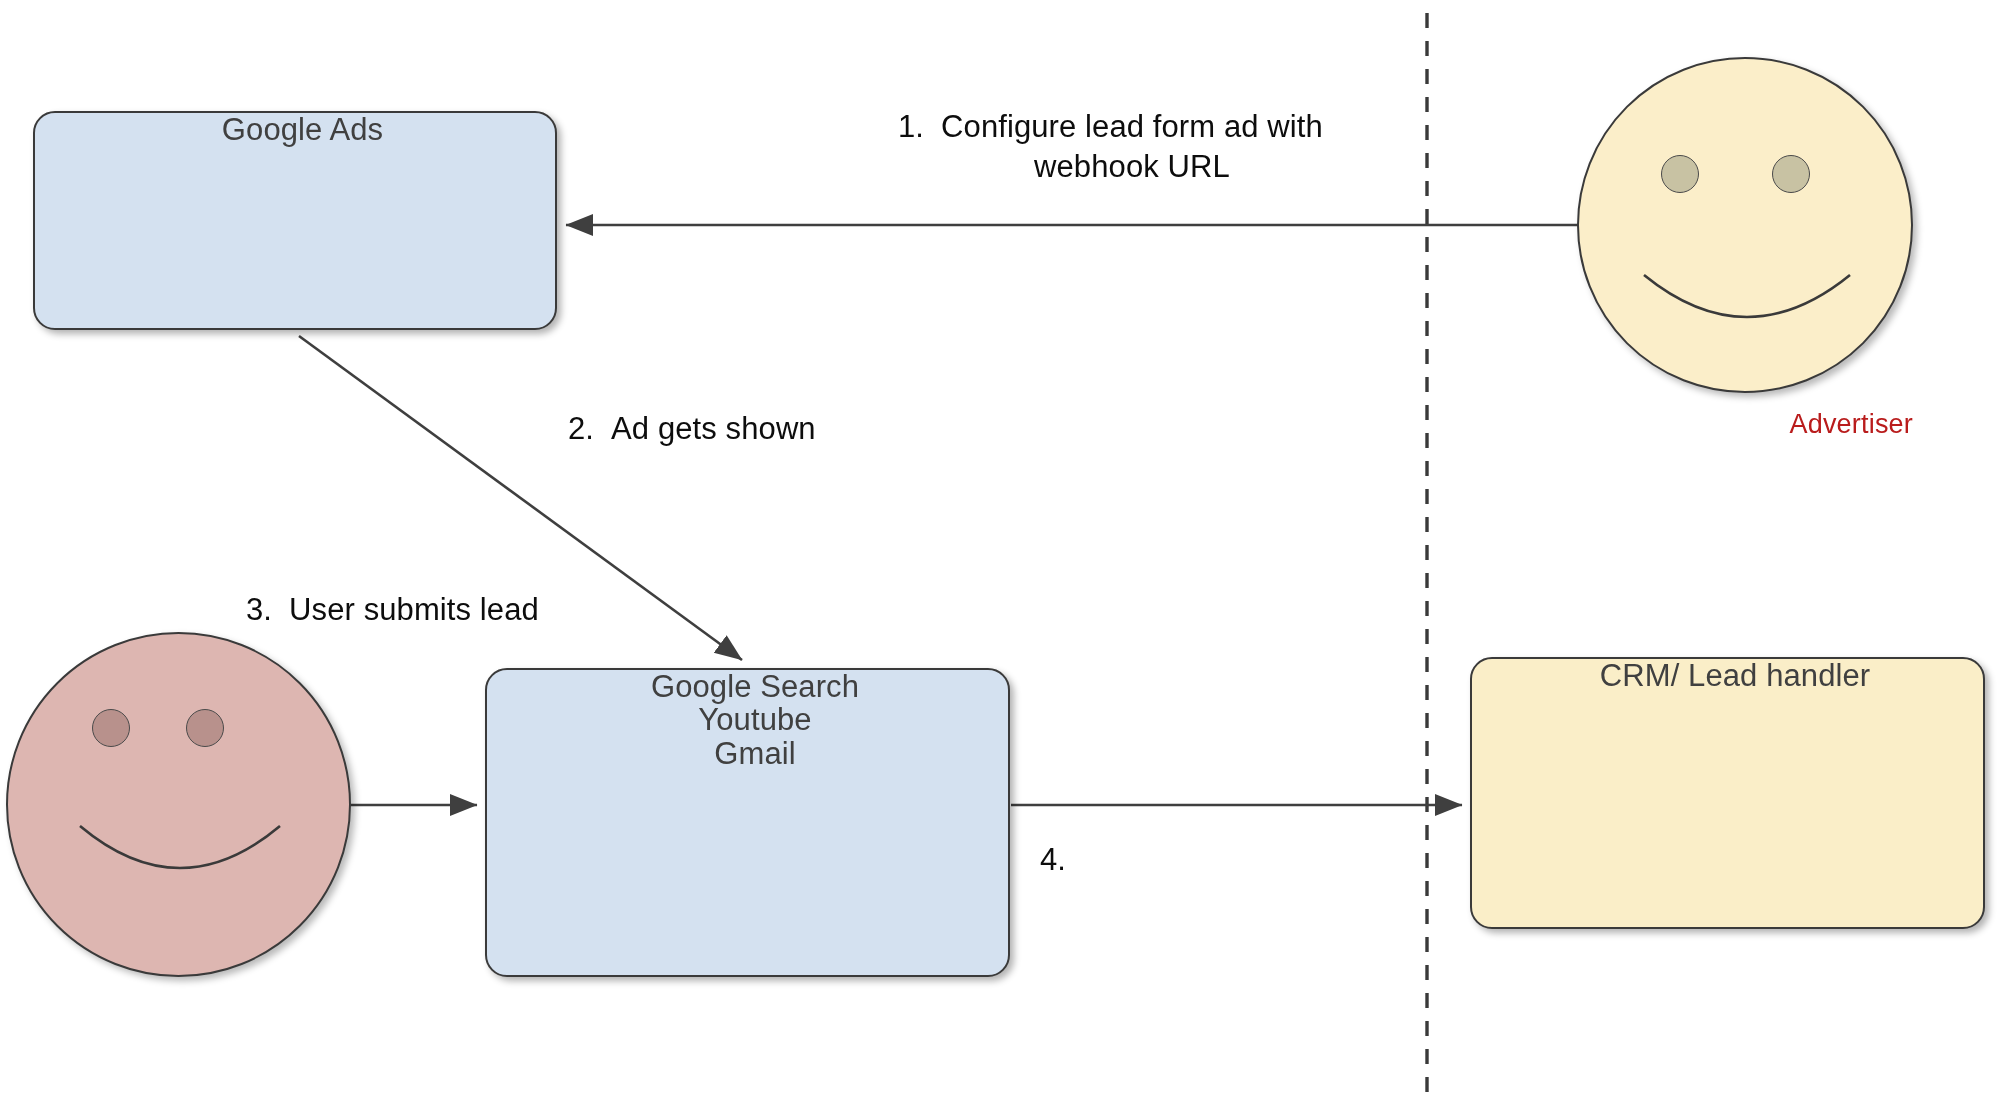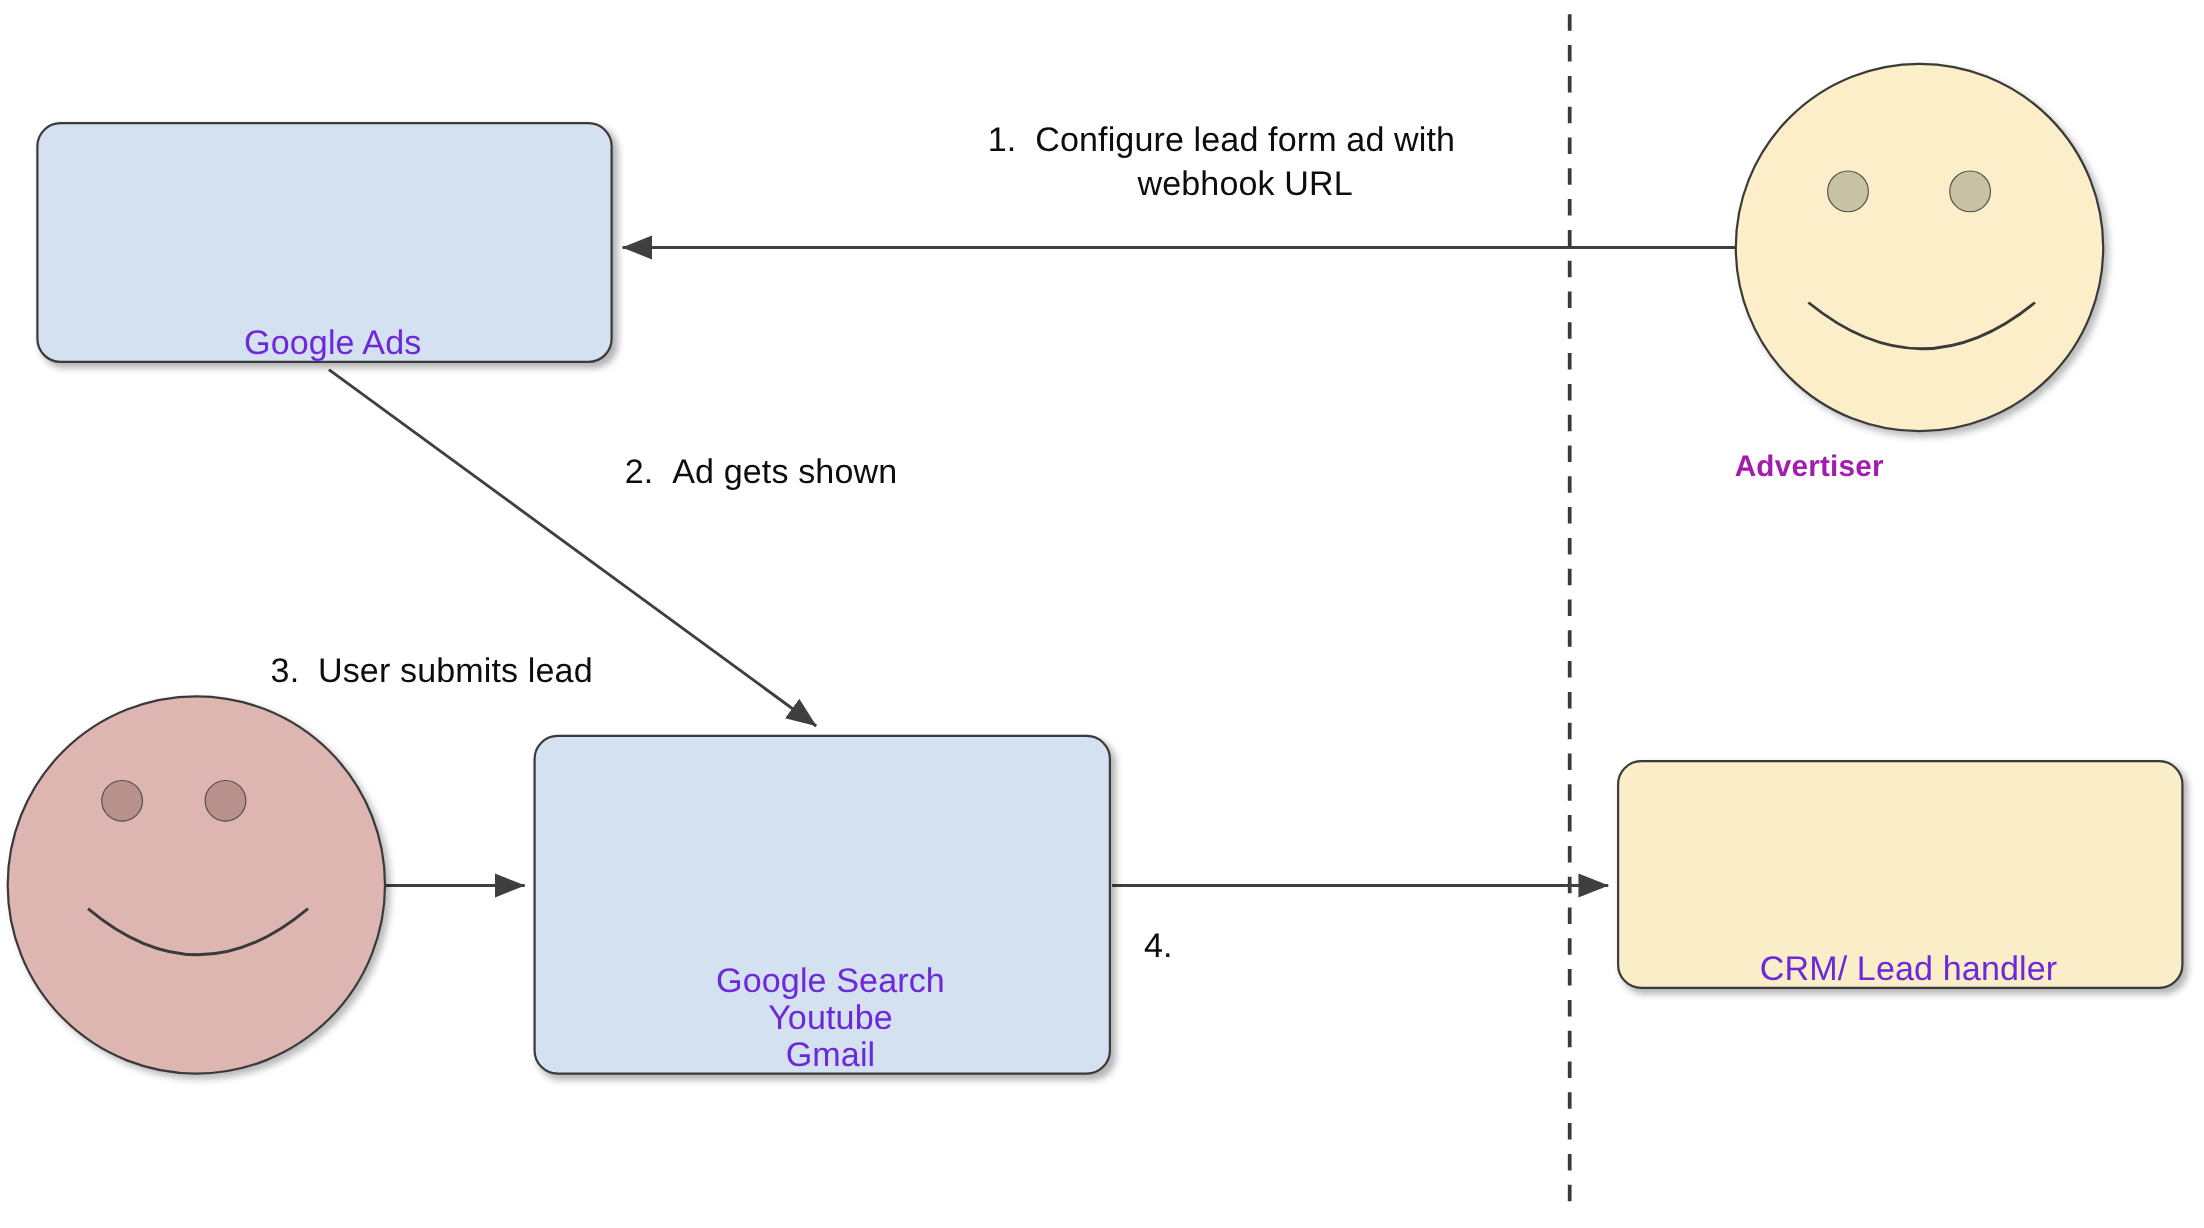--- a/index.html
+++ b/index.html
@@ -26,24 +26,24 @@
     height: 1116px;
   }
 
   
   .node-box {
     position: absolute;
     box-sizing: border-box;
     border: 2px solid #3a3a3a;
     border-radius: 22px;
     display: flex;
-    align-items: flex-end;
+    align-items: flex-start;
     justify-content: center;
     text-align: center;
-    color: #6d28d9;
+    color: #404040;
     font-size: 31px;
     line-height: 1.08;
     letter-spacing: 0.1px;
     box-shadow: 4px 4px 7px rgba(0,0,0,0.30);
     padding-left: 15px;
   }
   .node-box .box-text {
     padding: 0 10px;
     white-space: pre-line;
   }
@@ -51,22 +51,22 @@
     left: 33px;  top: 111px;
     width: 524px; height: 219px;
     background: #d4e1f0;
   }
   #box-google-properties {
     left: 485px; top: 668px;
     width: 525px; height: 309px;
     background: #d4e1f0;
   }
   #box-crm {
-    left: 1470px; top: 691px;
-    width: 515px; height: 208px;
+    left: 1470px; top: 657px;
+    width: 515px; height: 272px;
     background: #faeec8;
   }
 
   
   .actor {
     position: absolute;
   }
   .actor-face {
     position: absolute;
     left: 0; top: 0;
@@ -80,24 +80,24 @@
     border: 1.6px solid #4a4a4a;
     border-radius: 50%;
     box-sizing: border-box;
   }
   .actor-mouth {
     position: absolute;
   }
   .actor-label {
     position: absolute;
     width: 100%;
-    text-align: left;
+    text-align: right;
     font-size: 27px;
-    font-weight: bold;
-    color: #a21caf;
+    font-weight: normal;
+    color: #b91c1c;
     letter-spacing: 0.2px;
   }
 
   #actor-advertiser { left: 1577px; top: 57px; width: 336px; height: 336px; }
   #actor-advertiser .actor-face { width: 336px; height: 336px; background: #fbeec9; }
   #actor-advertiser .actor-eye  { width: 38px; height: 38px; background: #c8c2a3; }
   #actor-advertiser .eye-left  { left: 82px;  top: 96px; }
   #actor-advertiser .eye-right { left: 193px; top: 96px; }
   #actor-advertiser .actor-label { top: 352px; }
 

